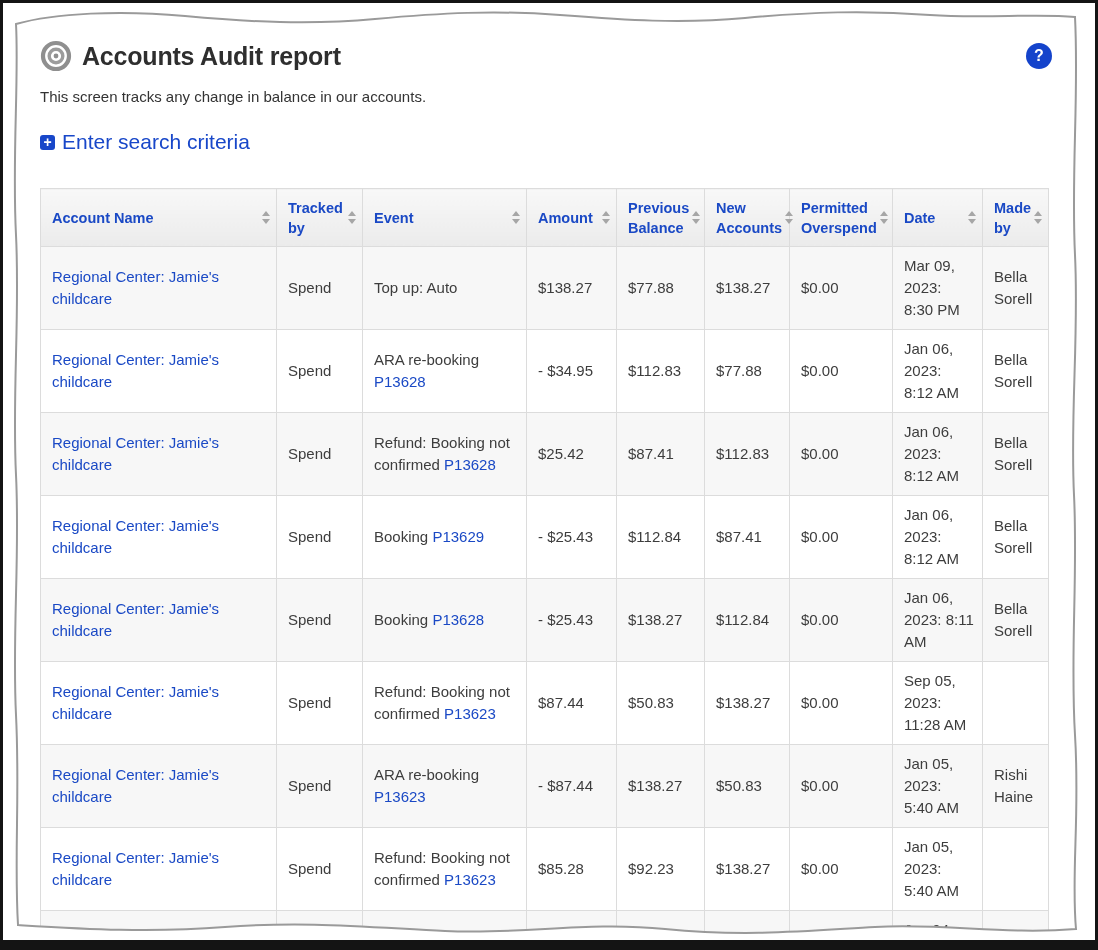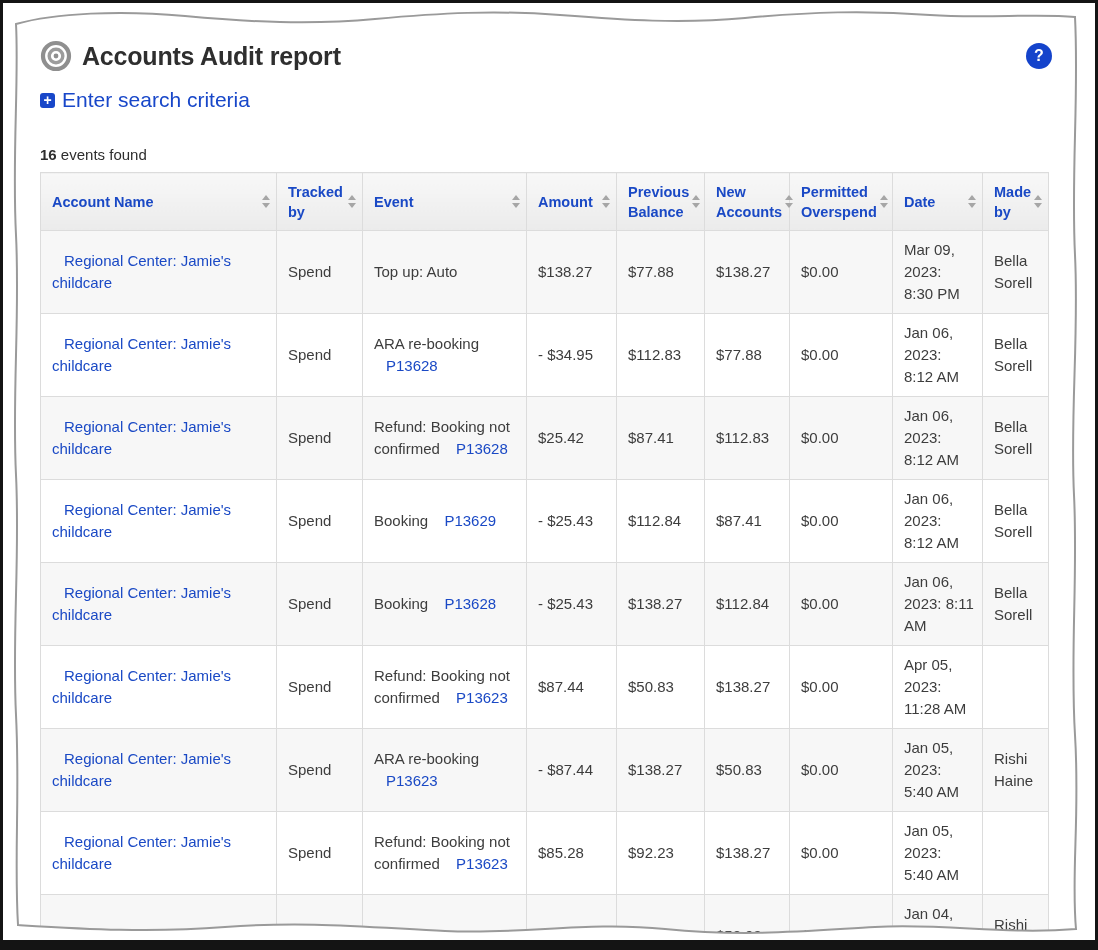--- a/index.html
+++ b/index.html
@@ -39,21 +39,21 @@
   .th-label { flex:1 1 auto; color:#1a49c5; font-weight:700; font-size:14.5px; line-height:20px; }
   .sort { display:inline-flex; flex-direction:column; gap:3px; flex:0 0 auto; }
   .sort i { display:block; width:0; height:0; border-left:4px solid transparent; border-right:4px solid transparent; }
   .sort i.up { border-bottom:5px solid #a6a6a6; }
   .sort i.dn { border-top:5px solid #a6a6a6; }
 
   tbody tr { height:76px; }
   tbody tr:nth-child(odd) { background:#f7f7f7; }
   tbody tr:nth-child(even) { background:#ffffff; }
   td { font-size:15px; color:#3d3d3d; line-height:22px; padding:8px 8px 8px 11px; vertical-align:middle; }
-  a.link { color:#1a49c5; text-decoration:none; cursor:pointer;margin-left:12px; }
+  a.link { color:#1a49c5; text-decoration:none; cursor:pointer; }
 
   
   th:nth-child(1){width:236px} th:nth-child(2){width:86px} th:nth-child(3){width:164px}
   th:nth-child(4){width:90px}  th:nth-child(5){width:88px} th:nth-child(6){width:85px}
   th:nth-child(7){width:103px} th:nth-child(8){width:90px} th:nth-child(9){width:66px}
 </style>
 </head>
 <body>
 
 <div class="page">
@@ -63,27 +63,27 @@
     <div class="header-row">
       <svg class="target-icon" viewBox="0 0 32 32">
         <circle cx="16" cy="16" r="13" fill="none" stroke="#8f8f8f" stroke-width="4.2"></circle>
         <circle cx="16" cy="16" r="6.8" fill="none" stroke="#9c9c9c" stroke-width="3.4"></circle>
         <circle cx="16" cy="16" r="2.4" fill="#8f8f8f"></circle>
       </svg>
       <h1 class="page-title">Accounts Audit report</h1>
       <button class="help-btn">?</button>
     </div>
 
+    <p class="description">This screen tracks any change in balance in our accounts.</p>
 
     <a class="search-link">
       <span class="plus-box">+</span>
       <span class="search-label">Enter search criteria</span>
     </a>
 
-    <p class="results"><b>16</b> <span>events found</span></p>
 
     <table class="audit">
       <thead>
         <tr>
             <th>
               <div class="th-inner">
                 <span class="th-label">Account Name</span>
                 <span class="sort">
                   <i class="up"></i>
                   <i class="dn"></i>
@@ -221,21 +221,21 @@
             <td>Bella Sorell</td>
           </tr>
           <tr>
             <td><a href="#" class="link">Regional Center: Jamie's childcare</a></td>
             <td>Spend</td>
             <td><span>Refund: Booking not confirmed </span><a href="#" class="link">P13623</a></td>
             <td>$87.44</td>
             <td>$50.83</td>
             <td>$138.27</td>
             <td>$0.00</td>
-            <td>Apr 05, 2023: 11:28 AM</td>
+            <td>Sep 05, 2023: 11:28 AM</td>
             <td></td>
           </tr>
           <tr>
             <td><a href="#" class="link">Regional Center: Jamie's childcare</a></td>
             <td>Spend</td>
             <td><span>ARA re-booking </span><a href="#" class="link">P13623</a></td>
             <td>- $87.44</td>
             <td>$138.27</td>
             <td>$50.83</td>
             <td>$0.00</td>

